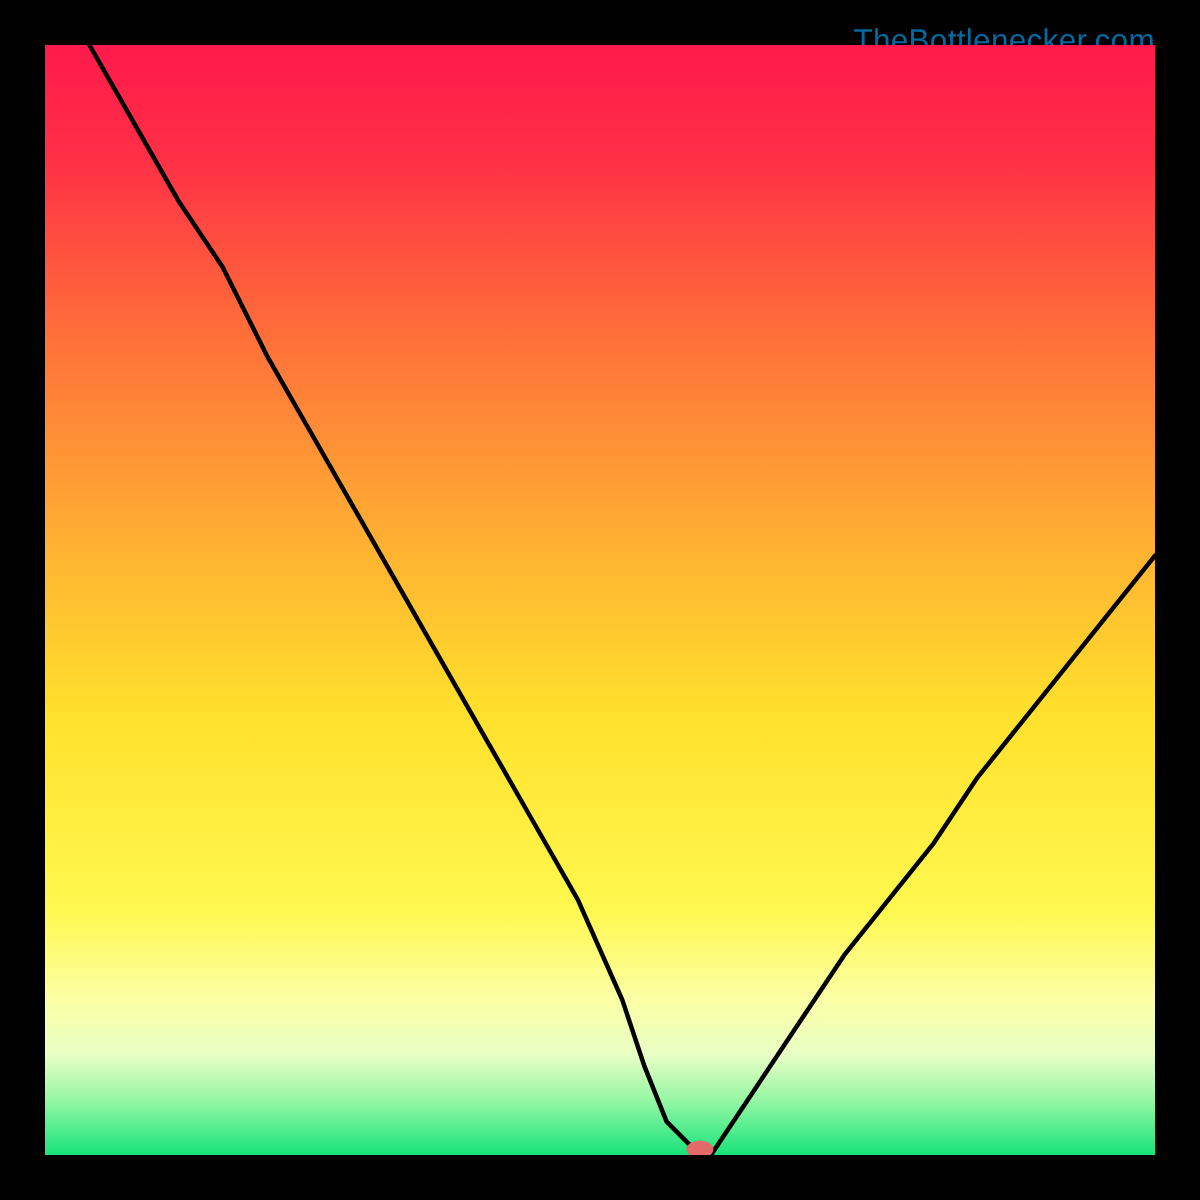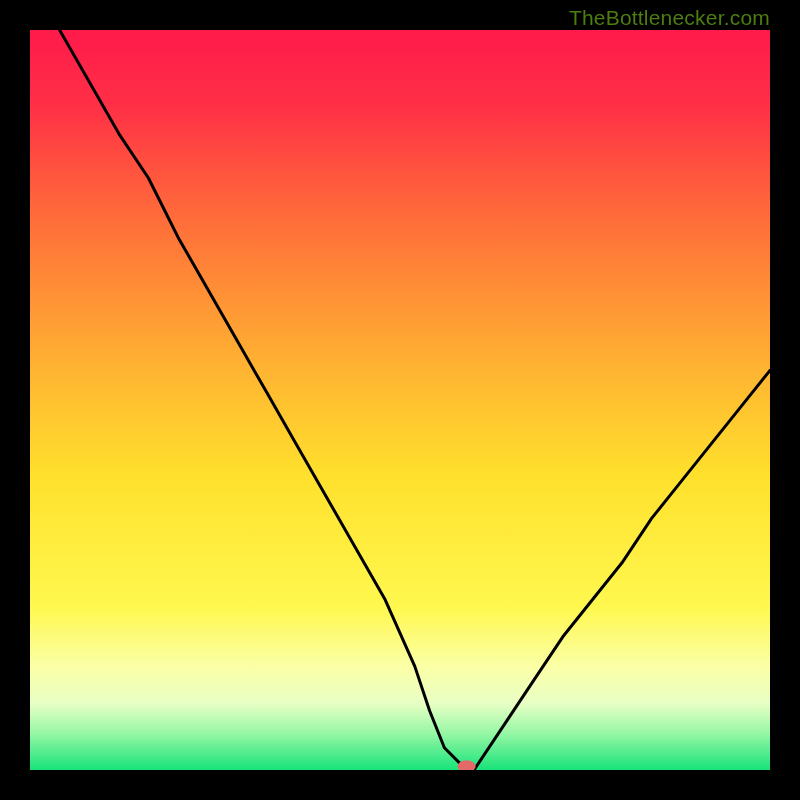--- a/index.html
+++ b/index.html
@@ -25,23 +25,23 @@
     height: 740px;
     overflow: hidden;
   }
   .plot-area svg {
     display: block;
     width: 740px;
     height: 740px;
   }
   .watermark {
     position: absolute;
-    top: 6px;
+    top: 16px;
     right: 30px;
-    color: #4d7c0f;
+    color: #0369a1;
     font-size: 21px;
     letter-spacing: 0.2px;
     font-weight: 400;
   }
 </style>
 </head>
 <body>
 
 <div class="frame">
   <div class="watermark">TheBottlenecker.com</div>

